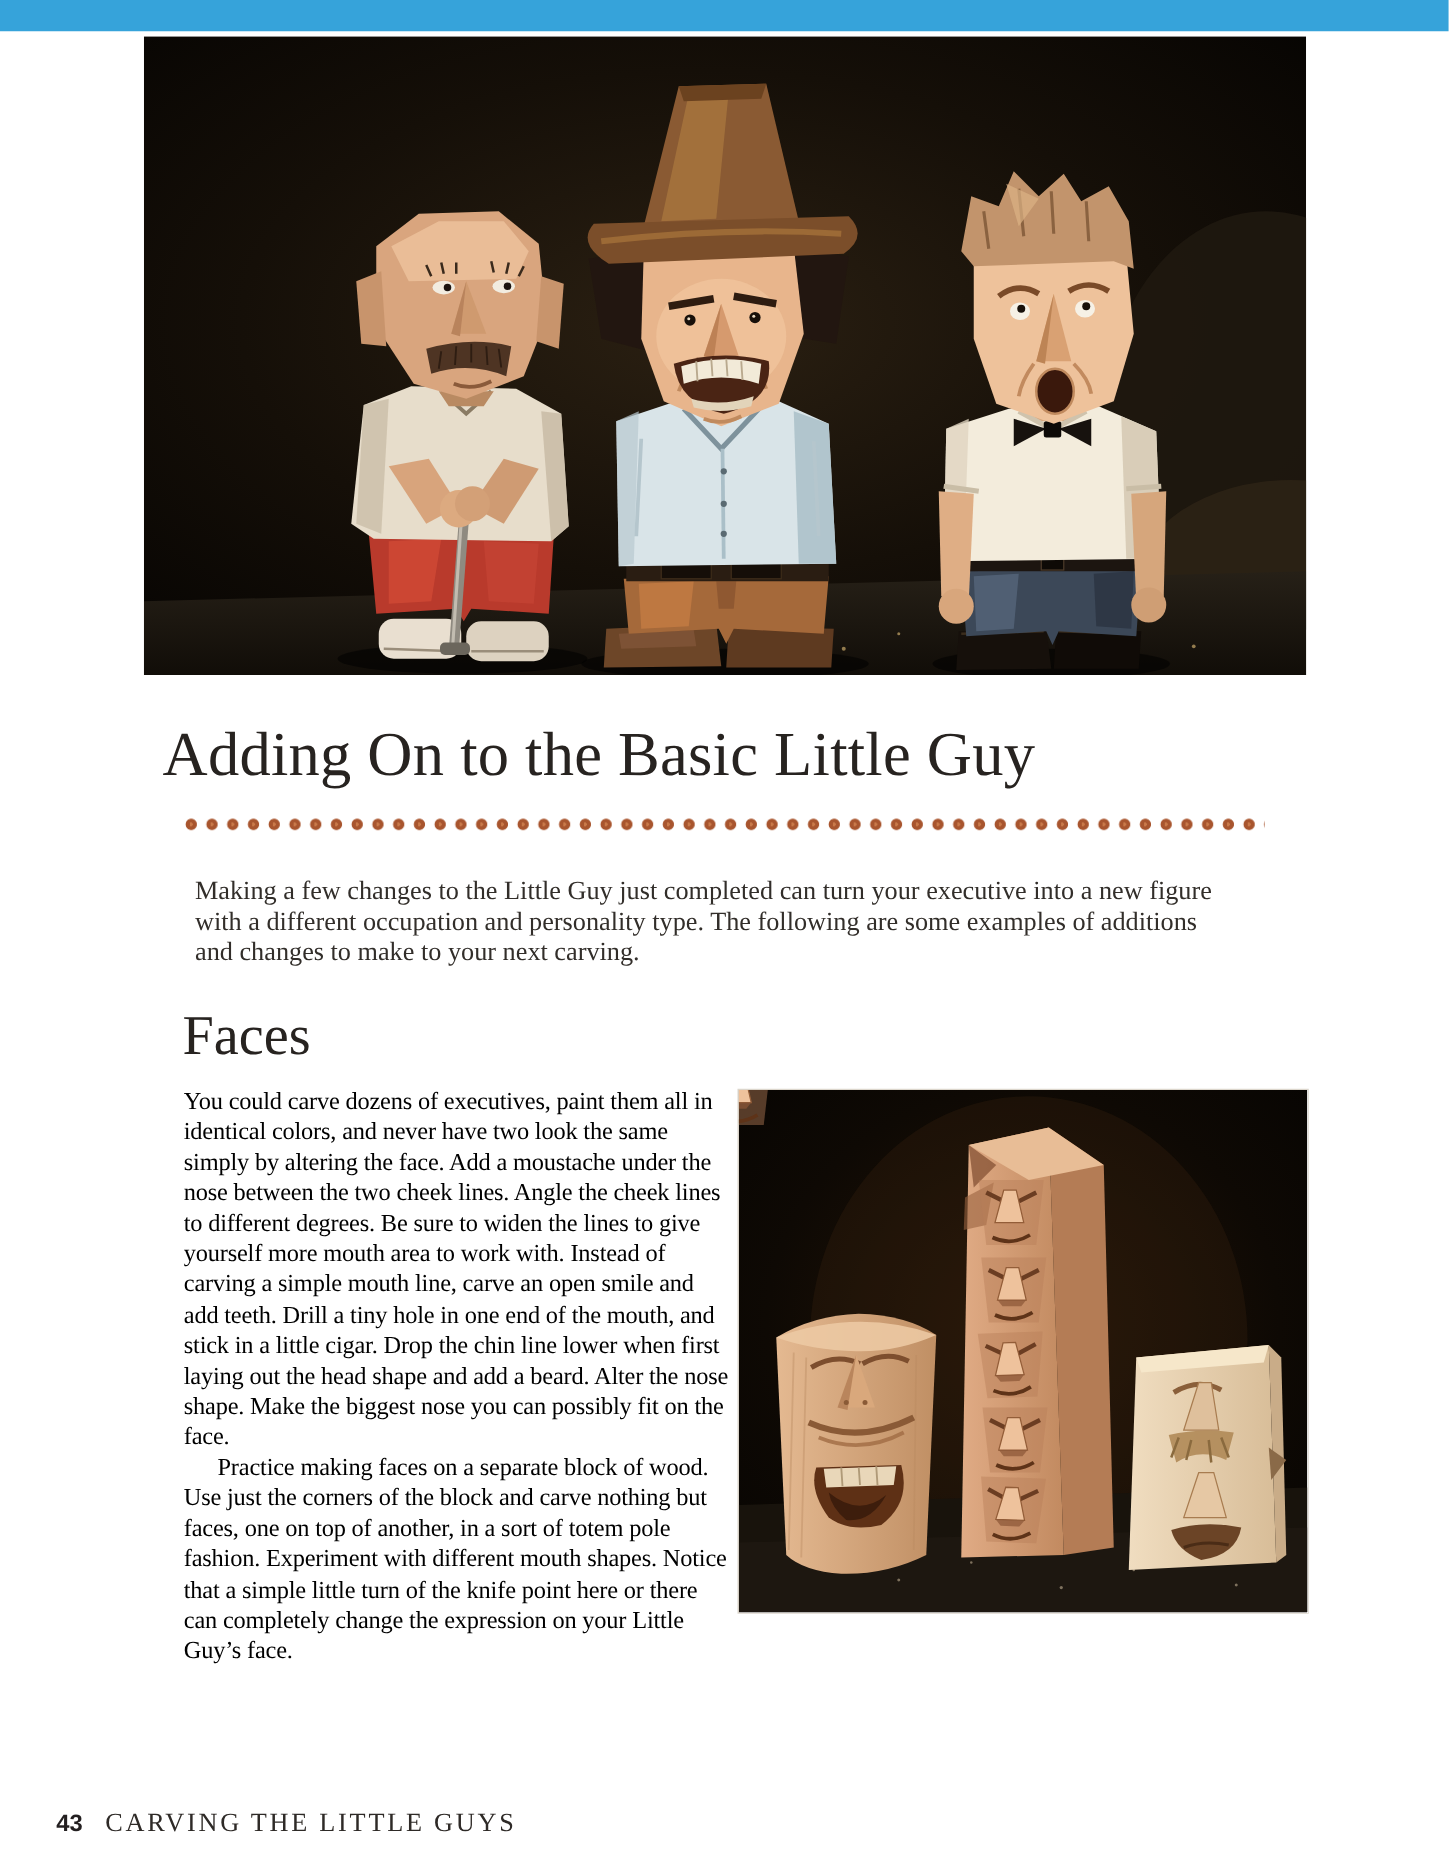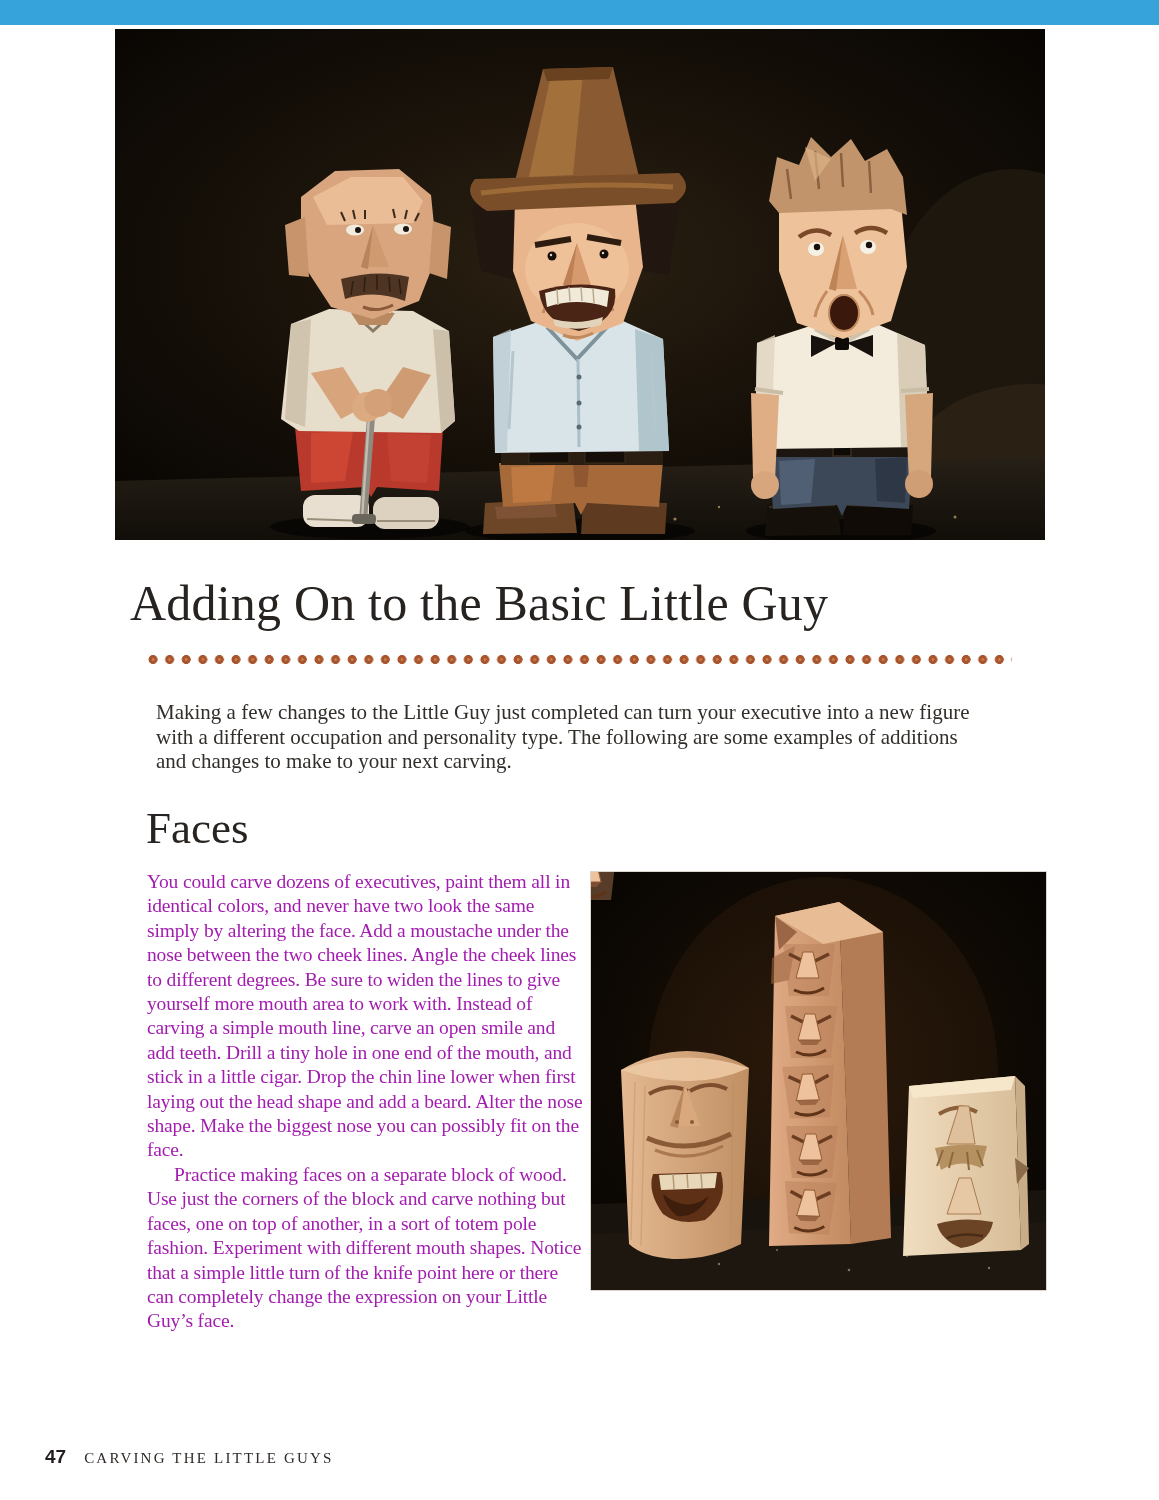--- a/index.html
+++ b/index.html
@@ -23,27 +23,27 @@
   .intro{
     position:absolute;left:156px;top:700px;width:832px;margin:0;
     font-size:21px;line-height:24.5px;color:#322e2a;
   }
   h2.faces-heading{
     position:absolute;left:146px;top:806px;margin:0;
     font-size:45px;font-weight:400;color:#272320;line-height:1;
   }
   .col{
     position:absolute;left:147px;top:870px;width:436px;
-    font-size:19.5px;line-height:24.4px;color:#a21caf;letter-spacing:-0.15px;
+    font-size:19.5px;line-height:24.4px;color:#000000;letter-spacing:-0.15px;
   }
   .col p{margin:0;}
   .col p.indent{text-indent:27px;}
   .footer{position:absolute;left:45px;top:1446px;display:flex;align-items:baseline;}
   .pagenum{font-family:"Liberation Sans", sans-serif;font-weight:700;font-size:19px;color:#231f20;}
-  .runtitle{margin-left:18px;font-size:15px;letter-spacing:2.2px;color:#2e2a27;text-align:center;}
+  .runtitle{margin-left:18px;font-size:21px;letter-spacing:2.2px;color:#2e2a27;text-align:center;}
 </style>
 </head>
 <body>
 
 <div class="topbar"></div>
 
 <div class="photo" id="photo1" aria-label="Three painted carved Little Guy figures on a black background">
 <svg viewBox="0 0 930 511" width="930" height="511">
   <defs>
     <radialGradient id="bg1" cx="48%" cy="45%" r="72%">
@@ -292,15 +292,15 @@
     <path d="M344,276 Q370,270 396,274 L390,296 Q369,286 350,298 Z" fill="#b08a58" opacity="0.9"></path>
     <path d="M352,278 L346,294 M362,280 L358,296 M376,280 L378,298 M386,278 L392,294" stroke="#8a6a3e" stroke-width="2"></path>
     <path d="M368,306 L356,342 L390,342 L380,306 Z" fill="#e6c8a4" stroke="#a87c50" stroke-width="1"></path>
     <path d="M346,352 Q372,344 402,350 Q398,372 370,376 Q350,368 346,352 Z" fill="#6b4426"></path>
     <path d="M356,366 Q372,360 392,364" stroke="#4a2c16" stroke-width="2.5" fill="none"></path>
   </g>
 </svg>
 </div>
 
 <div class="footer">
-  <span class="pagenum">47</span>
+  <span class="pagenum">43</span>
   <span class="runtitle">CARVING THE LITTLE GUYS</span>
 </div>
 
 </body></html>

